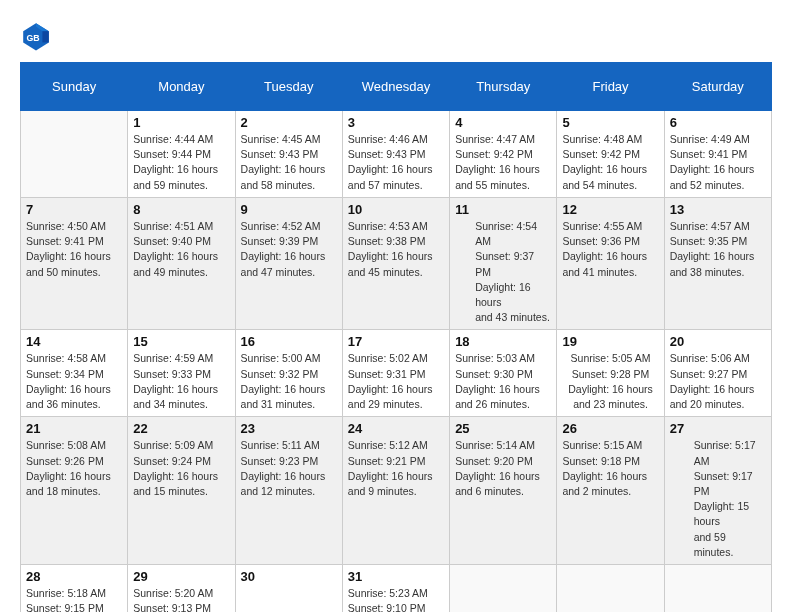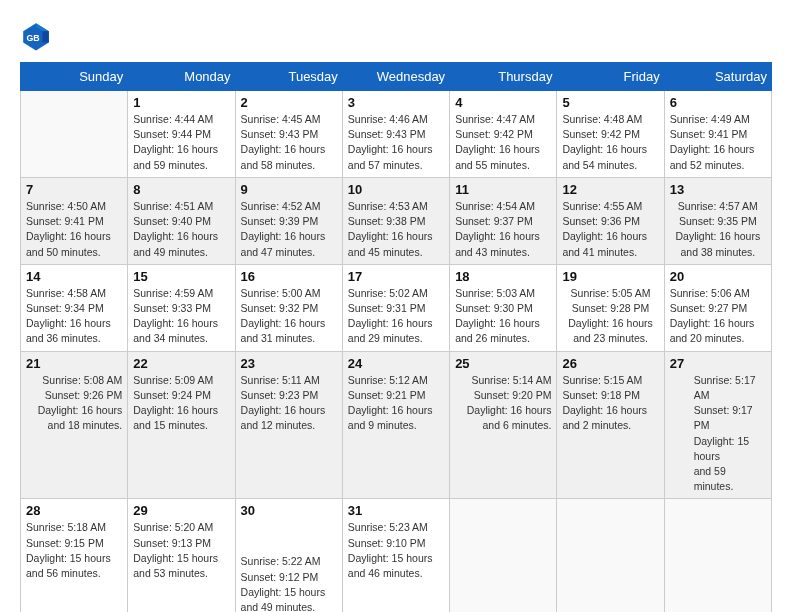--- a/index.html
+++ b/index.html
@@ -48,22 +48,22 @@
       color: #333;
     }
     .calendar {
       width: 100%;
       border-collapse: collapse;
       font-size: 11px;
     }
     .calendar th {
       background-color: #1565c0;
       color: #fff;
-      padding: 6px 4px;
-      text-align: right;
+      padding: 16px 4px;
+      text-align: center;
       font-size: 13px;
       font-weight: normal;
       border: 1px solid #1565c0;
     }
     .calendar td {
       border: 1px solid #ccc;
       vertical-align: top;
       padding: 4px 5px;
       width: calc(100% / 7);
       min-height: 80px;
@@ -191,35 +191,35 @@
         </td>
         <td>
           <div class="day-number">10</div>
           <div class="day-info" style="white-space: pre-line;">Sunrise: 4:53 AM
 Sunset: 9:38 PM
 Daylight: 16 hours
 and 45 minutes.</div>
         </td>
         <td>
           <div class="day-number">11</div>
-          <div class="day-info" style="white-space: pre-line;">Sunrise: 4:54 AM
+          <div class="day-info" style="white-space: pre-line; margin-left: 20px;">Sunrise: 4:54 AM
 Sunset: 9:37 PM
 Daylight: 16 hours
 and 43 minutes.</div>
         </td>
         <td>
           <div class="day-number">12</div>
           <div class="day-info" style="white-space: pre-line;">Sunrise: 4:55 AM
 Sunset: 9:36 PM
 Daylight: 16 hours
 and 41 minutes.</div>
         </td>
         <td>
           <div class="day-number">13</div>
-          <div class="day-info" style="white-space: pre-line; text-align: center;">Sunrise: 4:57 AM
+          <div class="day-info" style="white-space: pre-line;">Sunrise: 4:57 AM
 Sunset: 9:35 PM
 Daylight: 16 hours
 and 38 minutes.</div>
         </td>
       </tr>
       <tr>
         <td>
           <div class="day-number">14</div>
           <div class="day-info" style="white-space: pre-line;">Sunrise: 4:58 AM
 Sunset: 9:34 PM
@@ -265,21 +265,21 @@
           <div class="day-number">20</div>
           <div class="day-info" style="white-space: pre-line;">Sunrise: 5:06 AM
 Sunset: 9:27 PM
 Daylight: 16 hours
 and 20 minutes.</div>
         </td>
       </tr>
       <tr class="row-shaded">
         <td>
           <div class="day-number">21</div>
-          <div class="day-info" style="white-space: pre-line; text-align: right;">Sunrise: 5:08 AM
+          <div class="day-info" style="white-space: pre-line;">Sunrise: 5:08 AM
 Sunset: 9:26 PM
 Daylight: 16 hours
 and 18 minutes.</div>
         </td>
         <td>
           <div class="day-number">22</div>
           <div class="day-info" style="white-space: pre-line;">Sunrise: 5:09 AM
 Sunset: 9:24 PM
 Daylight: 16 hours
 and 15 minutes.</div>
@@ -293,21 +293,21 @@
         </td>
         <td>
           <div class="day-number">24</div>
           <div class="day-info" style="white-space: pre-line;">Sunrise: 5:12 AM
 Sunset: 9:21 PM
 Daylight: 16 hours
 and 9 minutes.</div>
         </td>
         <td>
           <div class="day-number">25</div>
-          <div class="day-info" style="white-space: pre-line; text-align: right;">Sunrise: 5:14 AM
+          <div class="day-info" style="white-space: pre-line;">Sunrise: 5:14 AM
 Sunset: 9:20 PM
 Daylight: 16 hours
 and 6 minutes.</div>
         </td>
         <td>
           <div class="day-number">26</div>
           <div class="day-info" style="white-space: pre-line;">Sunrise: 5:15 AM
 Sunset: 9:18 PM
 Daylight: 16 hours
 and 2 minutes.</div>

